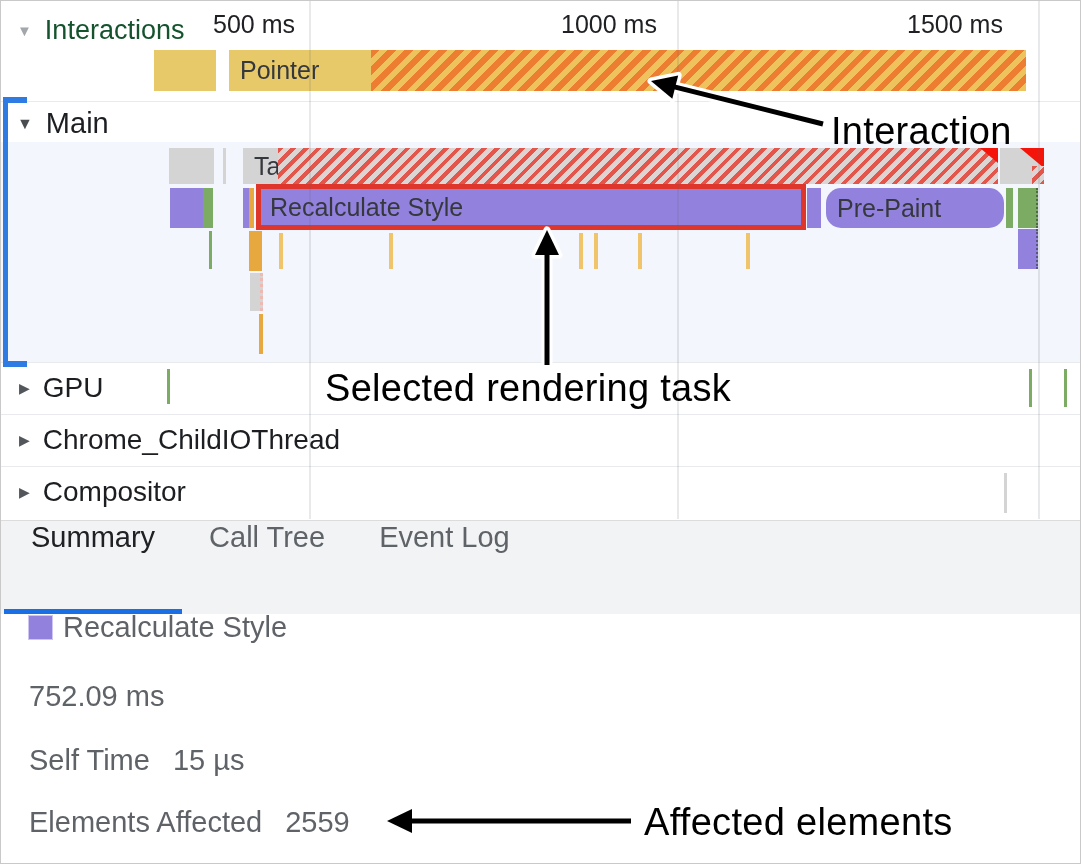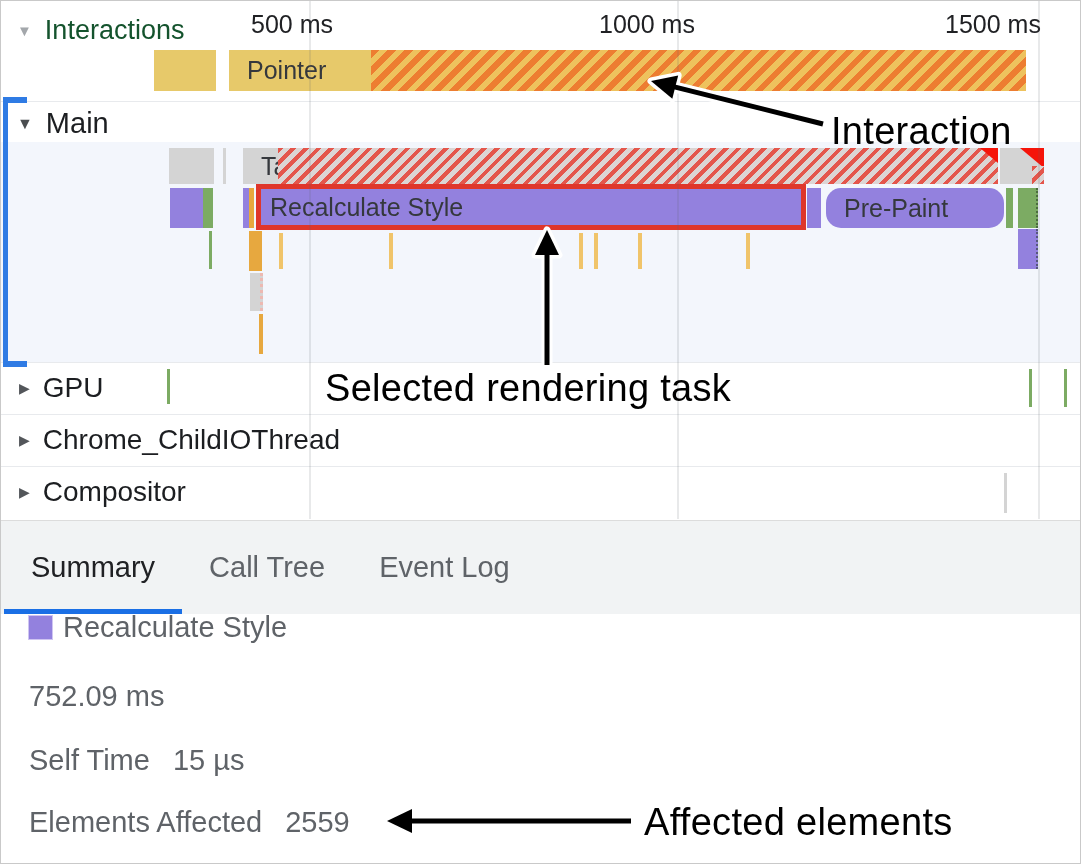--- a/index.html
+++ b/index.html
@@ -7,37 +7,37 @@
     position:relative;width:1081px;height:864px;box-sizing:border-box;
     border:1px solid #c9c9c9;background:#fff;overflow:hidden;
     font-family:"Liberation Sans",sans-serif;
     -webkit-font-smoothing:antialiased;
   }
   
   .flame{position:absolute;inset:0 0 auto 0;height:519px;}
   .main-bg{position:absolute;left:0;top:141px;width:100%;height:220px;background:var(--main-bg);z-index:0;}
   .sep{position:absolute;left:0;width:100%;height:1px;background:#e8eaed;z-index:1;}
   .gridline{position:absolute;top:0;width:2px;height:518px;background:rgba(95,99,104,0.14);z-index:6;}
-  .ruler-label{position:absolute;top:9px;font-size:25px;color:#202124;z-index:5;white-space:nowrap;margin-left:38px;}
+  .ruler-label{position:absolute;top:9px;font-size:25px;color:#202124;z-index:5;white-space:nowrap;}
   .track-label{position:absolute;display:flex;align-items:center;gap:13px;z-index:5;white-space:nowrap;}
   .track-label .glyph{line-height:1;}
   .tl-interactions{left:16px;top:14px;}
   .tl-interactions .glyph{font-size:15px;color:#a3a7ab;}
   .tl-interactions .t-label{font-size:27px;color:#14532d;}
   .tl-main{left:16px;top:106px;}
   .tl-main .glyph{font-size:16px;color:#4a4d50;}
   .tl-main .t-label{font-size:29px;color:#1c1e21;}
   .tl-gpu{left:18px;top:371px;}
   .tl-chrome-childiothread{left:18px;top:423px;}
   .tl-compositor{left:18px;top:475px;}
   .tl-gpu .glyph,.tl-chrome-childiothread .glyph,.tl-compositor .glyph{font-size:14px;color:#53565a;}
   .tl-gpu .t-label,.tl-chrome-childiothread .t-label,.tl-compositor .t-label{font-size:28px;color:#1c1e21;}
 
   .seg{position:absolute;box-sizing:border-box;z-index:3;}
-  .seg .lbl{display:block;font-size:25px;color:#35383d;padding-left:18px;white-space:nowrap;position:relative;z-index:4;}
+  .seg .lbl{display:block;font-size:25px;color:#35383d;padding-left:11px;white-space:nowrap;position:relative;z-index:4;}
   .seg.yellow{background:var(--yellow);}
   .seg.yellow-hatch{background:repeating-linear-gradient(135deg,var(--hatch-orange) 0 6px,var(--hatch-yellow) 6px 12px);}
   .seg.gray{background:var(--gray);}
   .seg.task-hatch{background:repeating-linear-gradient(135deg,var(--hatch-red) 0 4px,var(--hatch-gray) 4px 9px);}
   .seg.purple{background:var(--purple);}
   .seg.green{background:var(--green);}
   .seg.orange{background:var(--orange);}
   .seg.orange-light{background:var(--orange-light);}
   .seg.selected{background:var(--purple);border:5px solid var(--red-border);}
   .seg.selected .lbl{padding-left:9px;}
@@ -47,21 +47,21 @@
   .sbr{position:absolute;right:0;bottom:0;width:12px;height:18px;
        background:repeating-linear-gradient(135deg,var(--hatch-red) 0 4px,var(--hatch-gray) 4px 9px);}
   .bracket{position:absolute;left:2px;top:96px;width:24px;height:270px;box-sizing:border-box;
            border-left:5px solid var(--selection-blue);border-top:6px solid var(--selection-blue);
            border-bottom:6px solid var(--selection-blue);z-index:7;}
 
   
   .tabbar{position:absolute;top:519px;left:0;width:100%;height:94px;background:#f1f3f4;
           border-top:1px solid #dcdcdc;display:flex;align-items:center;padding-left:3px;
           box-sizing:border-box;z-index:2;}
-  .tab{position:relative;height:100%;display:flex;align-items:center;padding:0 27px;
+  .tab{position:relative;height:100%;display:flex;align-items:flex-start;padding:0 27px;
        font-size:29px;color:#5f6368;}
   .tab.active{color:#202124;}
   .tab.active::after{content:"";position:absolute;left:0;bottom:0;width:100%;height:5px;background:var(--accent-blue);}
 
   
   .summary{position:absolute;top:613px;left:0;width:100%;height:250px;background:#fff;z-index:2;}
   .legend-swatch{position:absolute;left:27px;top:1px;width:25px;height:25px;
                  background:var(--purple);border:1px solid #cfc5f2;box-sizing:border-box;}
   .legend-label{position:absolute;left:62px;top:-3px;font-size:29px;color:#5f6368;white-space:nowrap;}
   .srow{position:absolute;left:28px;display:flex;gap:23px;font-size:29px;color:#5f6368;white-space:nowrap;}

